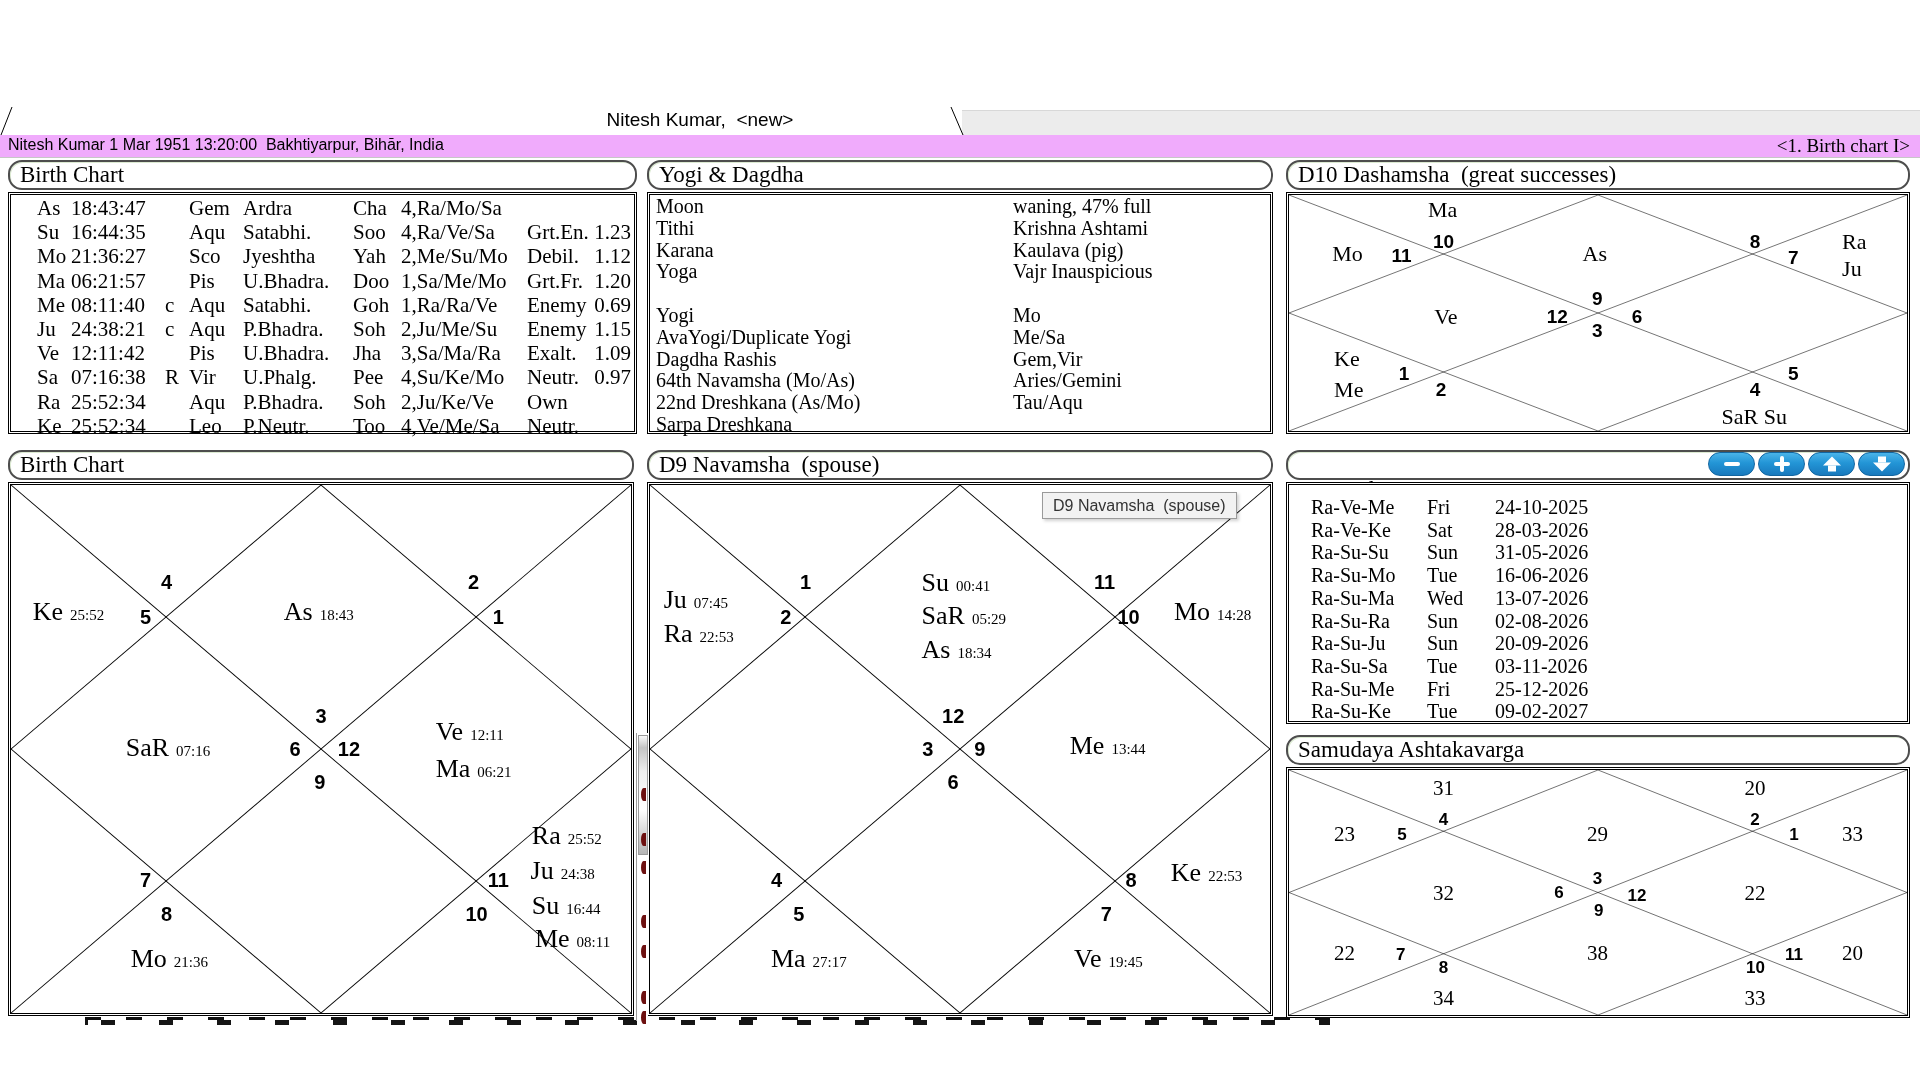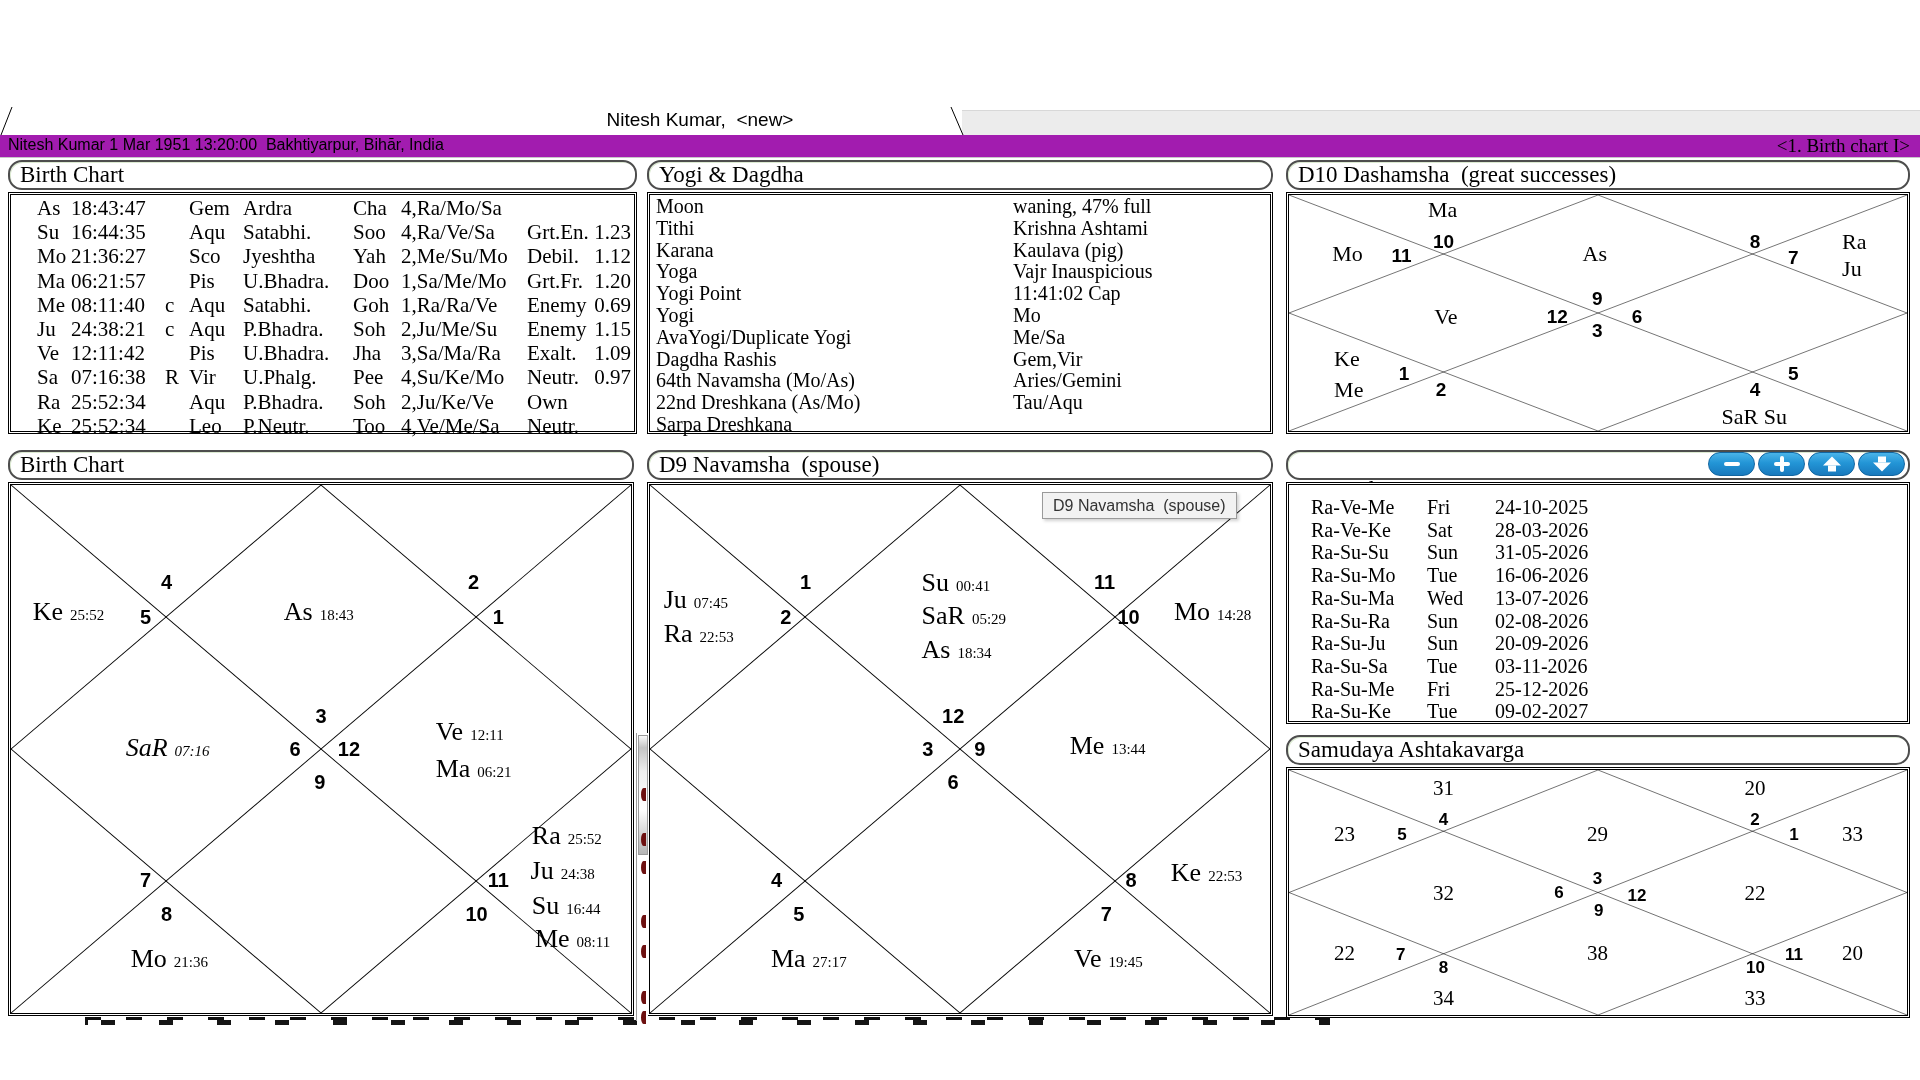--- a/index.html
+++ b/index.html
@@ -6,21 +6,21 @@
   html,body{margin:0;padding:0;background:#fff;}
   body{width:1920px;height:1080px;position:relative;overflow:hidden;
        font-family:"Liberation Serif","DejaVu Serif",serif;color:#000;}
 
   
   #tabbar{position:absolute;left:0;top:107px;width:1920px;height:28px;background:#fff;}
   #tab-title{position:absolute;left:440px;top:2px;width:520px;text-align:center;
              font-family:"Liberation Sans","DejaVu Sans",sans-serif;font-size:19px;}
   #tab-right-area{position:absolute;left:962px;top:3px;width:958px;height:25px;background:#ececec;border-top:1px solid #d8d8d8;}
   .tabdiag{position:absolute;top:0;width:14px;height:28px;}
-  #infobar{position:absolute;left:0;top:135px;width:1920px;height:22px;background:#a21caf;border-bottom:1px solid #c7c7c7;}
+  #infobar{position:absolute;left:0;top:135px;width:1920px;height:22px;background:#f0abfc;border-bottom:1px solid #c7c7c7;}
   #info-left{position:absolute;left:8px;top:1px;font-family:"Liberation Sans","DejaVu Sans",sans-serif;font-size:16px;}
   #info-right{position:absolute;right:10px;top:0px;font-size:19px;}
 
   
   .panel{position:absolute;}
   .ptitle{position:absolute;left:0;top:0;height:26px;right:0;background:#fff;
           border:2px solid #4d4d4d;border-radius:14px;
           box-shadow:inset 1px 1px 0 #dcead2;
           font-size:23px;line-height:25px;padding-left:10px;white-space:pre;}
   .pbody{position:absolute;left:0;right:0;background:#fff;border:1px solid #000;}
@@ -121,21 +121,20 @@
     </div>
 </div>
 
 <div class="panel" style="left:647px;top:160px;width:626px;height:272px;">
   <div class="ptitle">Yogi &amp; Dagdha</div>
   <div class="pbody" style="top:32px;height:240px;" id="yogi-rows">
       <div class="yrow" style="top: 2px;"><span class="yc1">Moon</span><span class="yc2">waning, 47% full</span></div>
       <div class="yrow" style="top: 23.8px;"><span class="yc1">Tithi</span><span class="yc2">Krishna Ashtami</span></div>
       <div class="yrow" style="top: 45.6px;"><span class="yc1">Karana</span><span class="yc2">Kaulava (pig)</span></div>
       <div class="yrow" style="top: 67.4px;"><span class="yc1">Yoga</span><span class="yc2">Vajr Inauspicious</span></div>
-      <div class="yrow" style="top: 89.2px;"><span class="yc1">Yogi Point</span><span class="yc2">11:41:02 Cap</span></div>
       <div class="yrow" style="top: 111px;"><span class="yc1">Yogi</span><span class="yc2">Mo</span></div>
       <div class="yrow" style="top: 154.6px;"><span class="yc1">Dagdha Rashis</span><span class="yc2">Gem,Vir</span></div>
       <div class="yrow" style="top: 132.8px;"><span class="yc1">AvaYogi/Duplicate Yogi</span><span class="yc2">Me/Sa</span></div>
       <div class="yrow" style="top: 176.4px;"><span class="yc1">64th Navamsha (Mo/As)</span><span class="yc2">Aries/Gemini</span></div>
       <div class="yrow" style="top: 198.2px;"><span class="yc1">22nd Dreshkana (As/Mo)</span><span class="yc2">Tau/Aqu</span></div>
       <div class="yrow" style="top: 220px;"><span class="yc1">Sarpa Dreshkana</span></div>
     </div>
 </div>
 
 <div class="panel" style="left:1286px;top:160px;width:624px;height:272px;">
@@ -191,21 +190,21 @@
             <line x1="0" y1="250" x2="500" y2="0"></line>
         </g>
       </svg>
     <div class="ci h" style="left: 25.1%; top: 18.4%;">4</div>
         <div class="ci h" style="left: 21.7%; top: 25%;">5</div>
         <div class="ci p" style="left: 3.5%; top: 24%;"><span class="nm">Ke</span><span class="dg">25:52</span></div>
         <div class="ci p" style="left: 44%; top: 24%;"><span class="nm">As</span><span class="dg">18:43</span></div>
         <div class="ci h" style="left: 74.6%; top: 18.4%;">2</div>
         <div class="ci h" style="left: 78.6%; top: 25%;">1</div>
         <div class="ci h" style="left: 50%; top: 43.8%;">3</div>
-        <div class="ci p" style="left: 18.5%; top: 49.8%; font-style: italic;"><span class="nm">SaR</span><span class="dg">07:16</span></div>
+        <div class="ci p" style="left: 18.5%; top: 49.8%;"><span class="nm">SaR</span><span class="dg">07:16</span></div>
         <div class="ci h" style="left: 45.8%; top: 50%;">6</div>
         <div class="ci h" style="left: 54.5%; top: 50%;">12</div>
         <div class="ci h" style="left: 49.8%; top: 56.2%;">9</div>
         <div class="ci p" style="left: 68.5%; top: 46.8%;"><span class="nm">Ve</span><span class="dg">12:11</span></div>
         <div class="ci p" style="left: 68.5%; top: 53.8%;"><span class="nm">Ma</span><span class="dg">06:21</span></div>
         <div class="ci p" style="left: 84%; top: 66.4%;"><span class="nm">Ra</span><span class="dg">25:52</span></div>
         <div class="ci p" style="left: 83.8%; top: 73.1%;"><span class="nm">Ju</span><span class="dg">24:38</span></div>
         <div class="ci p" style="left: 84%; top: 79.7%;"><span class="nm">Su</span><span class="dg">16:44</span></div>
         <div class="ci p" style="left: 84.5%; top: 85.9%;"><span class="nm">Me</span><span class="dg">08:11</span></div>
         <div class="ci h" style="left: 21.7%; top: 74.8%;">7</div>

